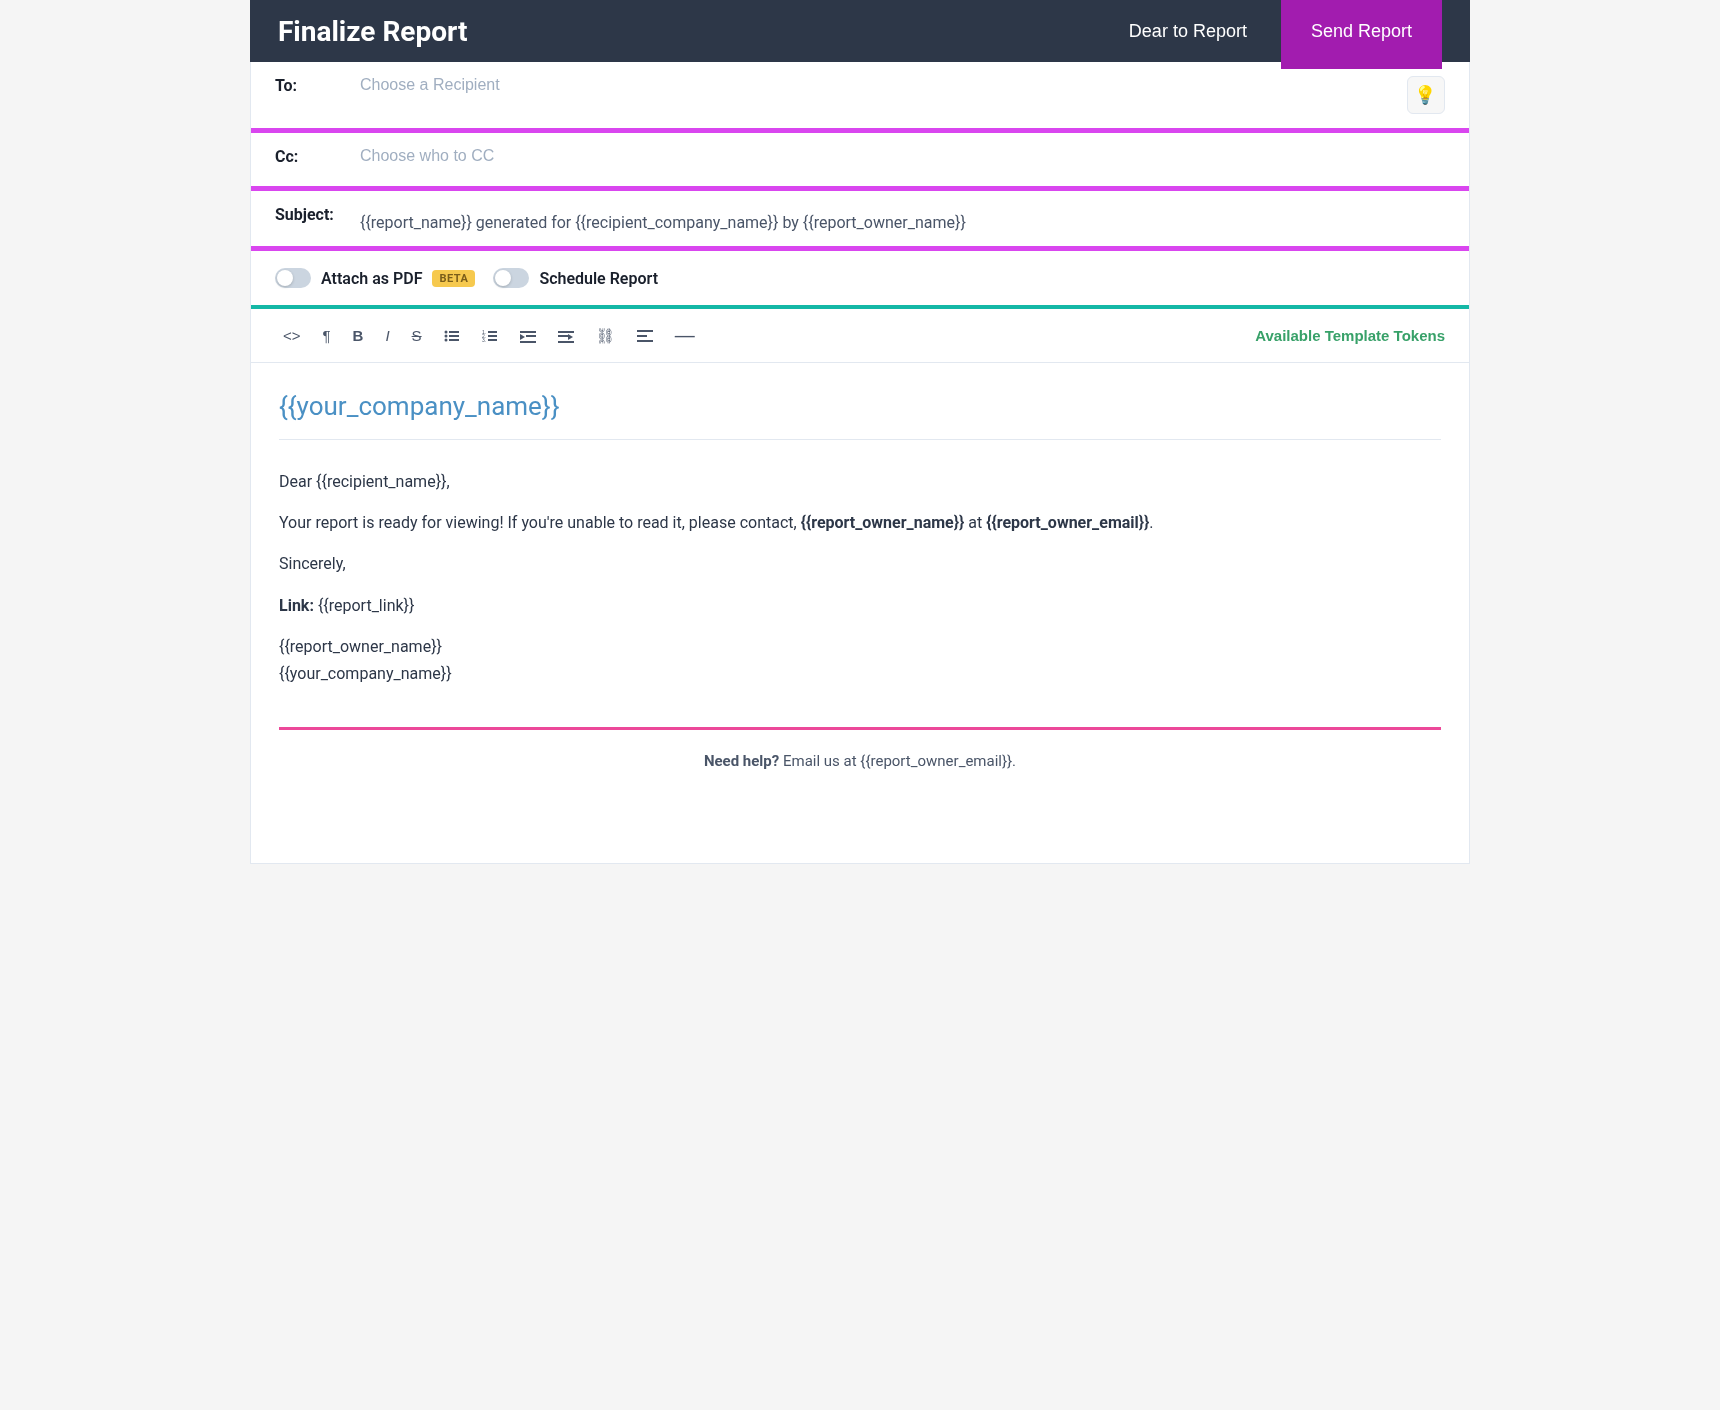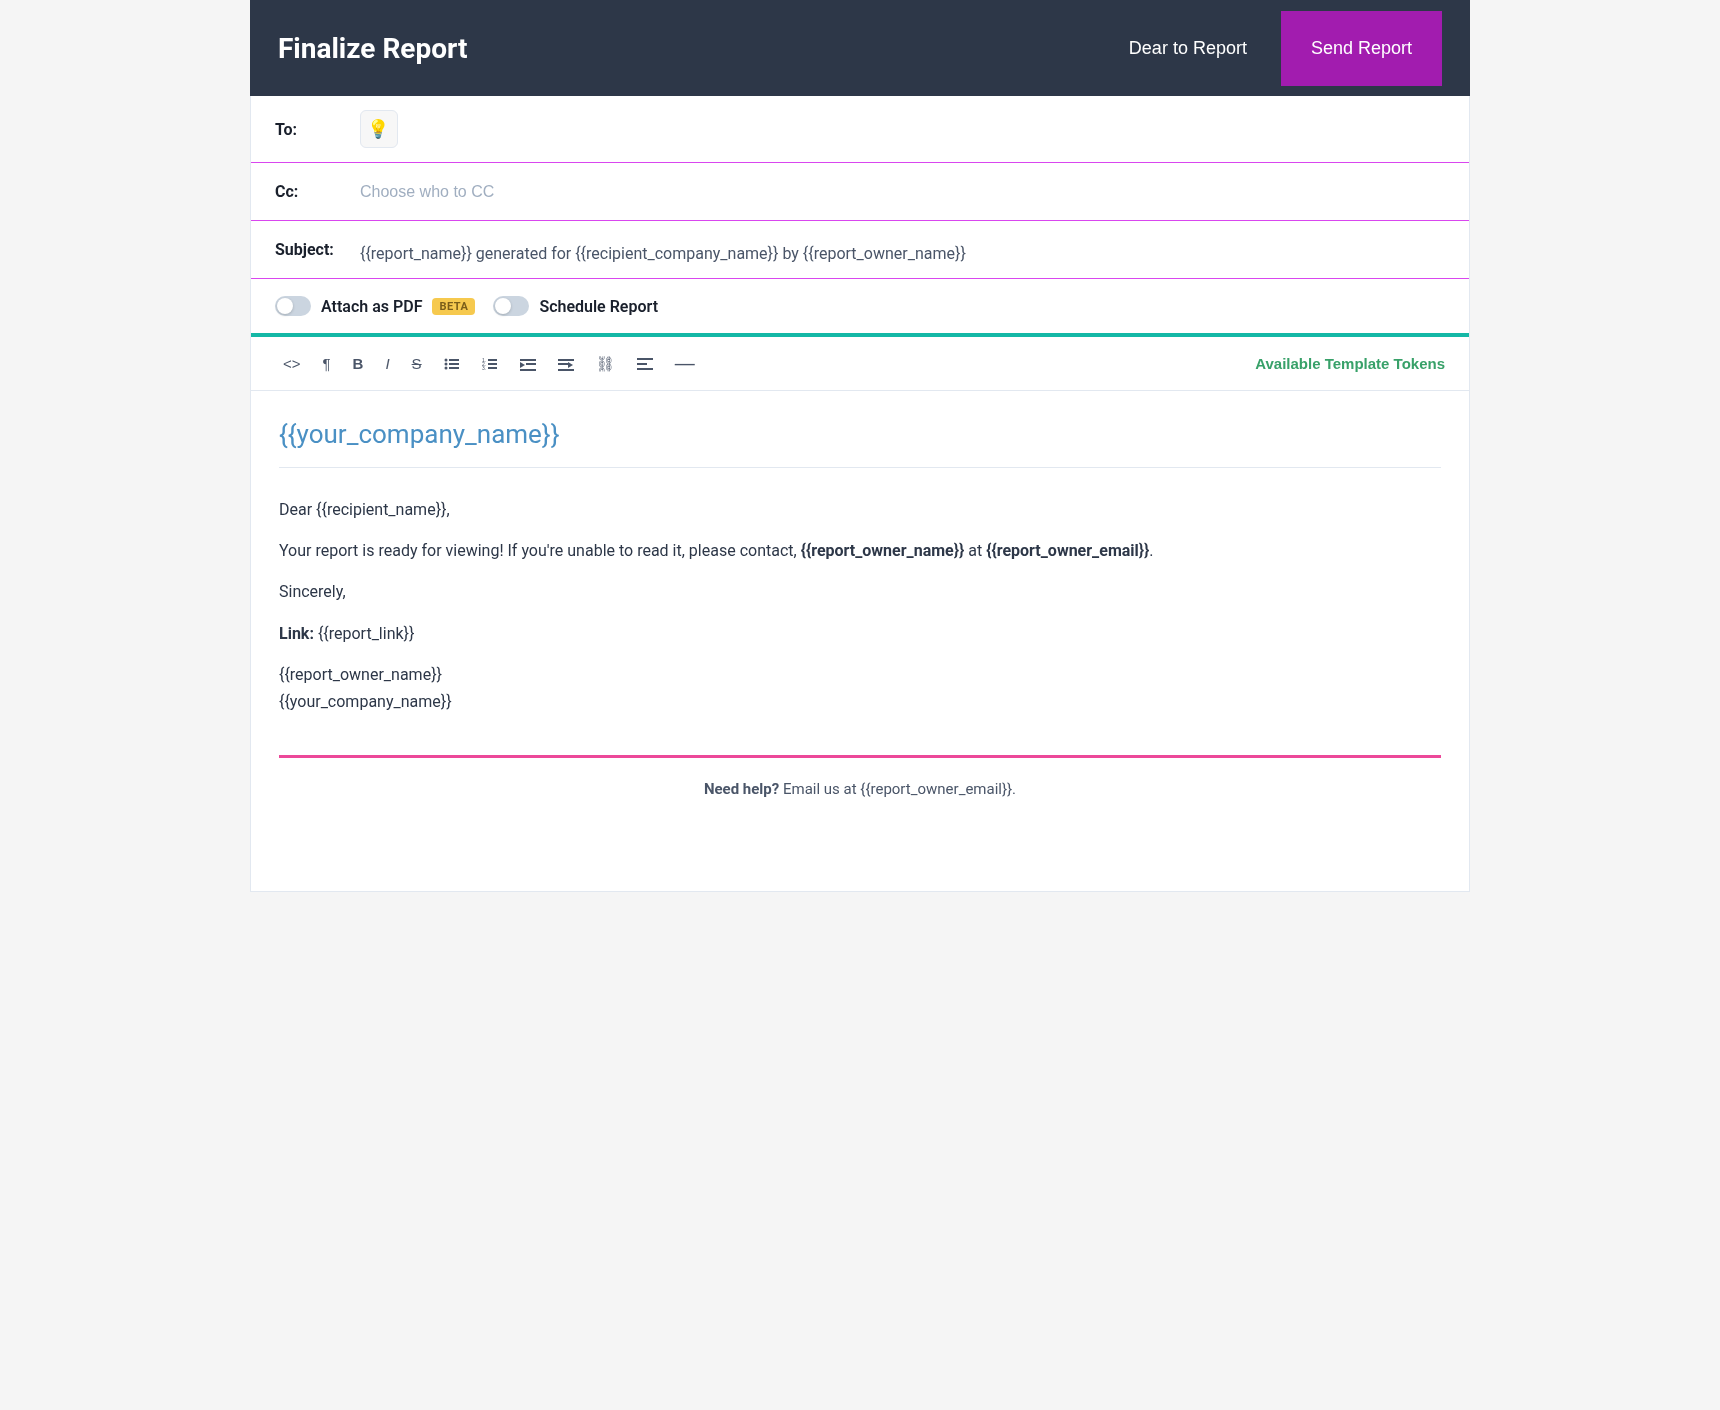--- a/index.html
+++ b/index.html
@@ -14,21 +14,21 @@
       width: 1220px;
       margin: 0 auto;
     }
 
     
     .header {
       display: flex;
       align-items: center;
       background: #2d3748;
       color: white;
-      height: 96px;
+      height: 62px;
       padding: 0 28px;
     }
 
     .header-title {
       font-size: 28px;
       font-weight: 700;
       color: white;
       flex: 1;
     }
 
@@ -56,23 +56,23 @@
     
     .content {
       background: white;
       border: 1px solid #e2e8f0;
       border-top: none;
     }
 
     
     .form-row {
       display: flex;
-      align-items: center;
+      align-items: flex-start;
       padding: 14px 24px;
-      border-bottom: 1px solid #d946ef;
+      border-bottom: 5px solid #d946ef;
       min-height: 58px;
     }
 
     .form-label {
       font-weight: 700;
       font-size: 16px;
       color: #1a202c;
       min-width: 85px;
     }
 
@@ -245,20 +245,21 @@
 <div class="header">
   <span class="header-title">Finalize Report</span>
   <button class="back-to-report-btn">Dear to Report</button>
   <button class="send-report-btn">Send Report</button>
 </div>
 
 <div class="content">
 
   <div class="form-row">
     <span class="form-label">To:</span>
+    <input class="form-input" type="text" placeholder="Choose a Recipient" style="">
     <button class="bulb-btn">💡</button>
   </div>
 
   <div class="form-row">
     <span class="form-label">Cc:</span>
     <input class="form-input" type="text" placeholder="Choose who to CC" style="">
   </div>
 
   <div class="form-row">
     <span class="form-label">Subject:</span>

